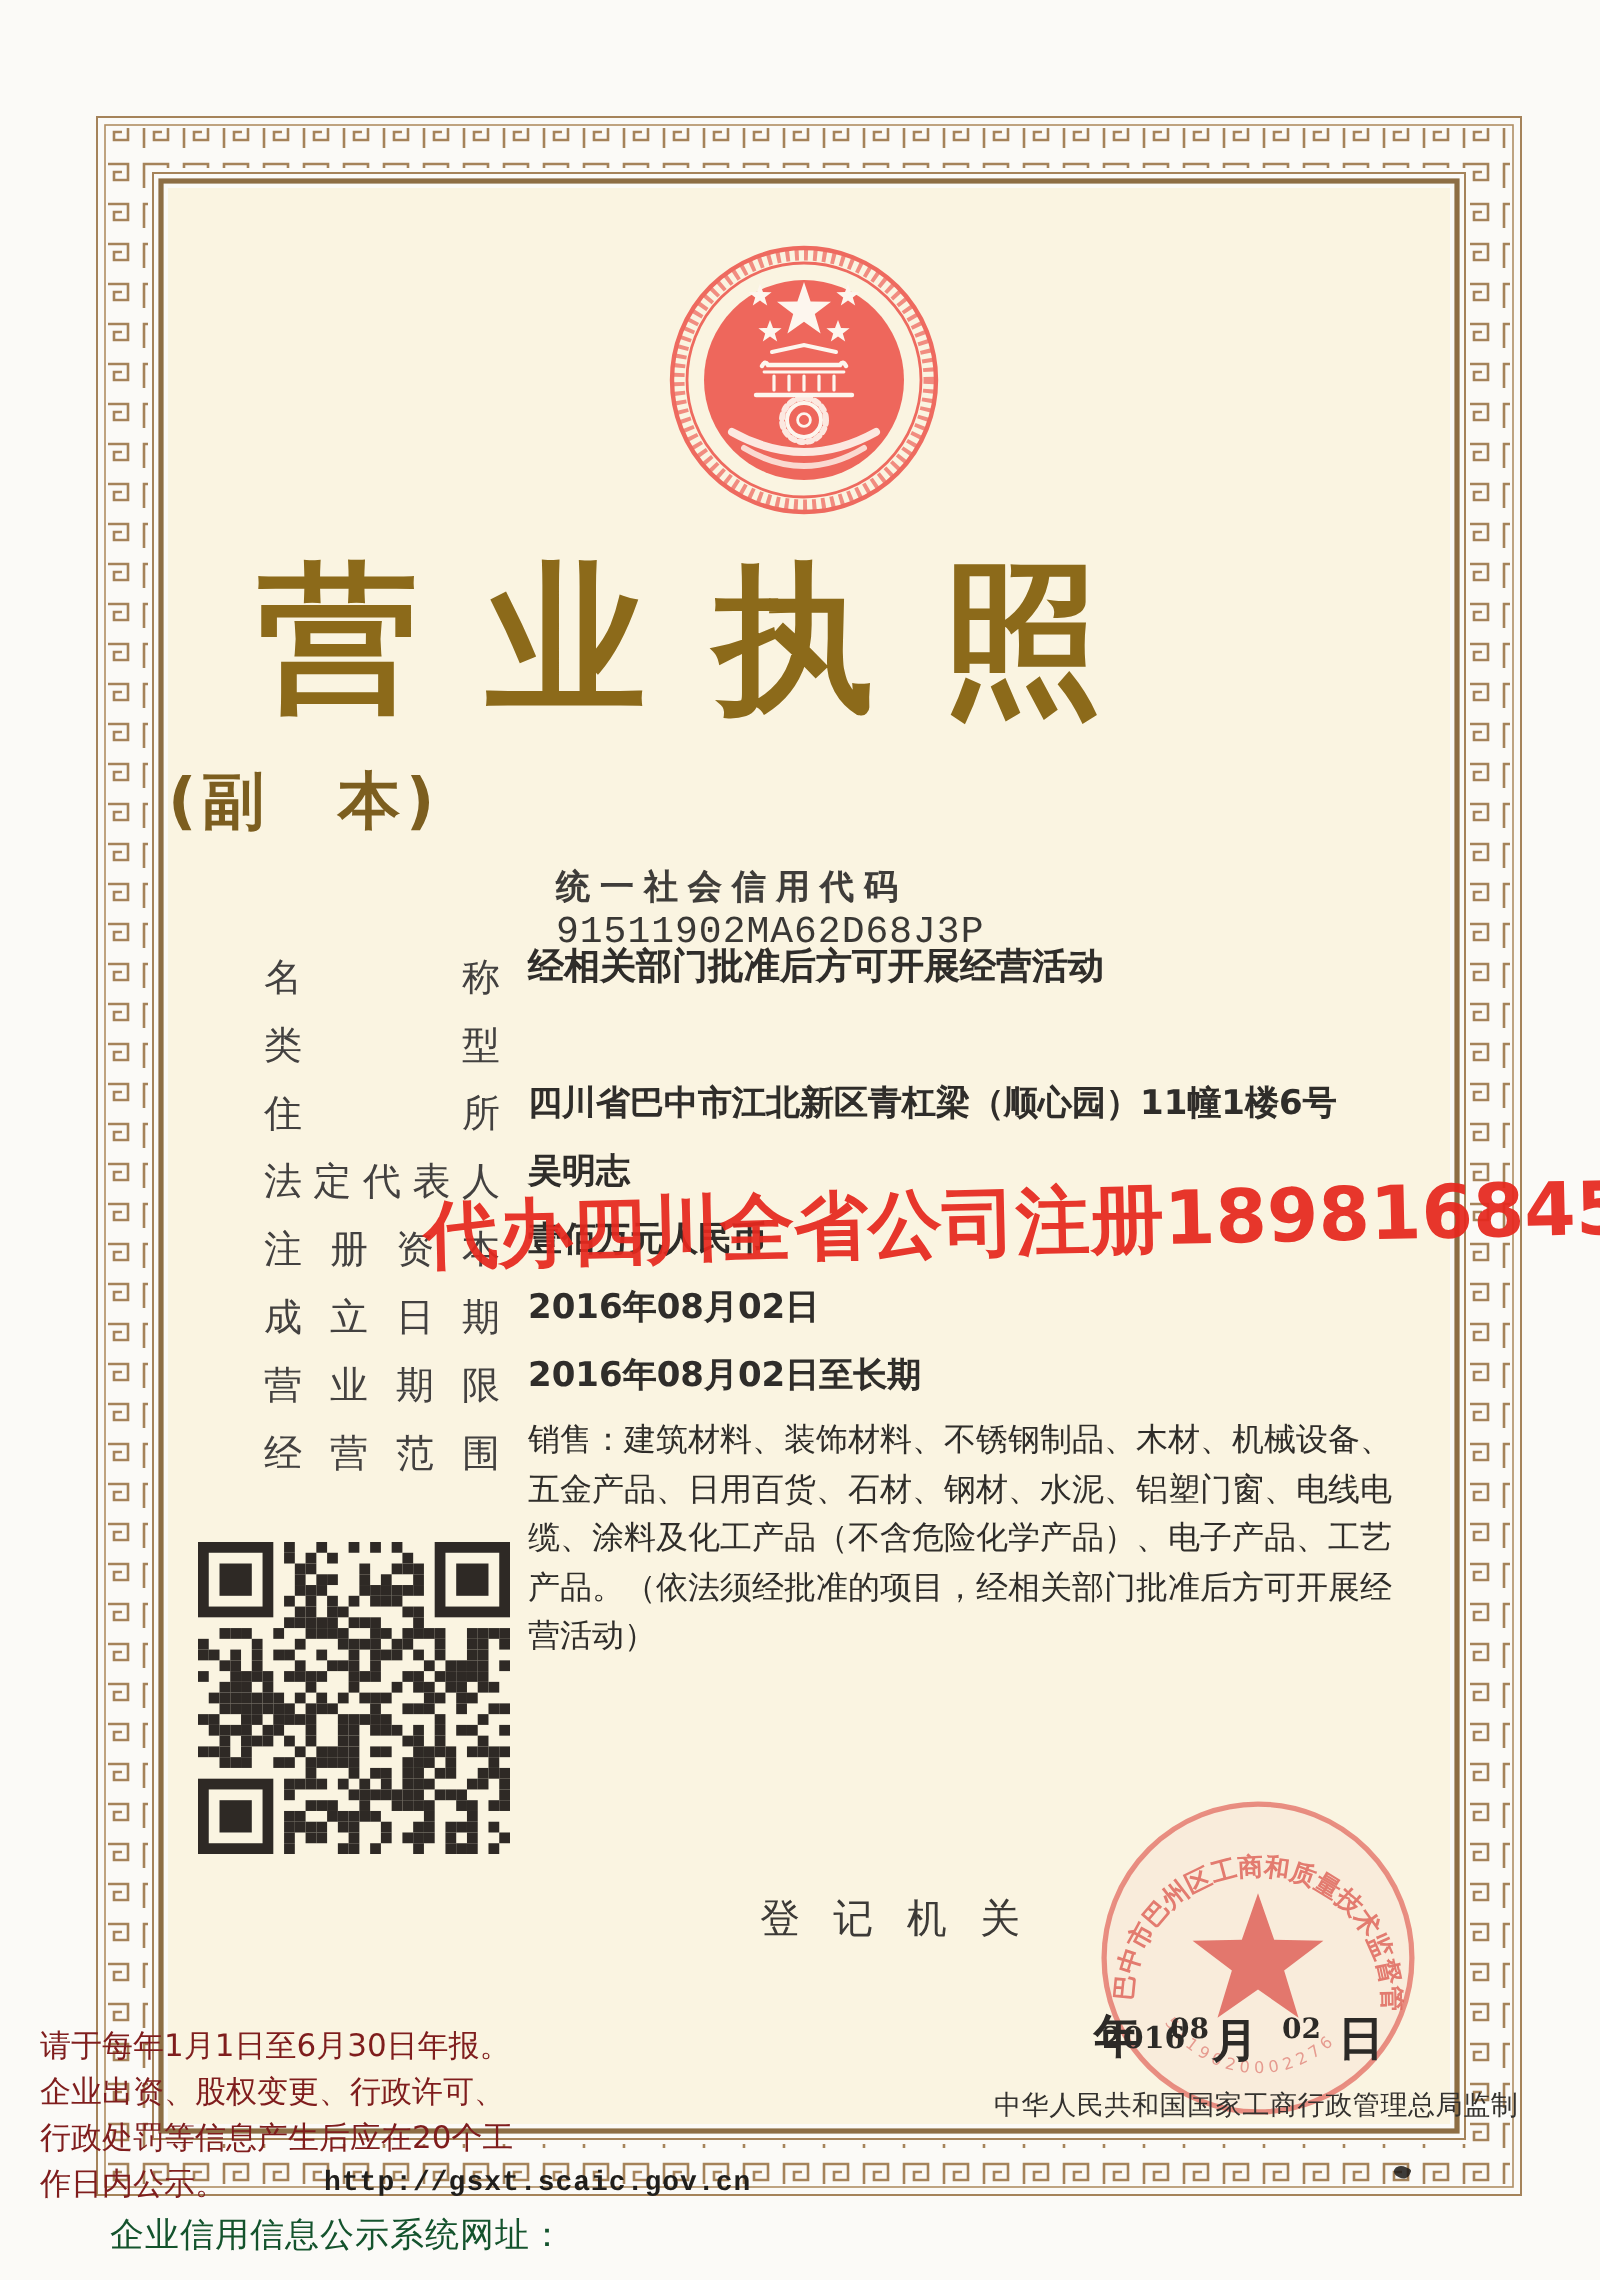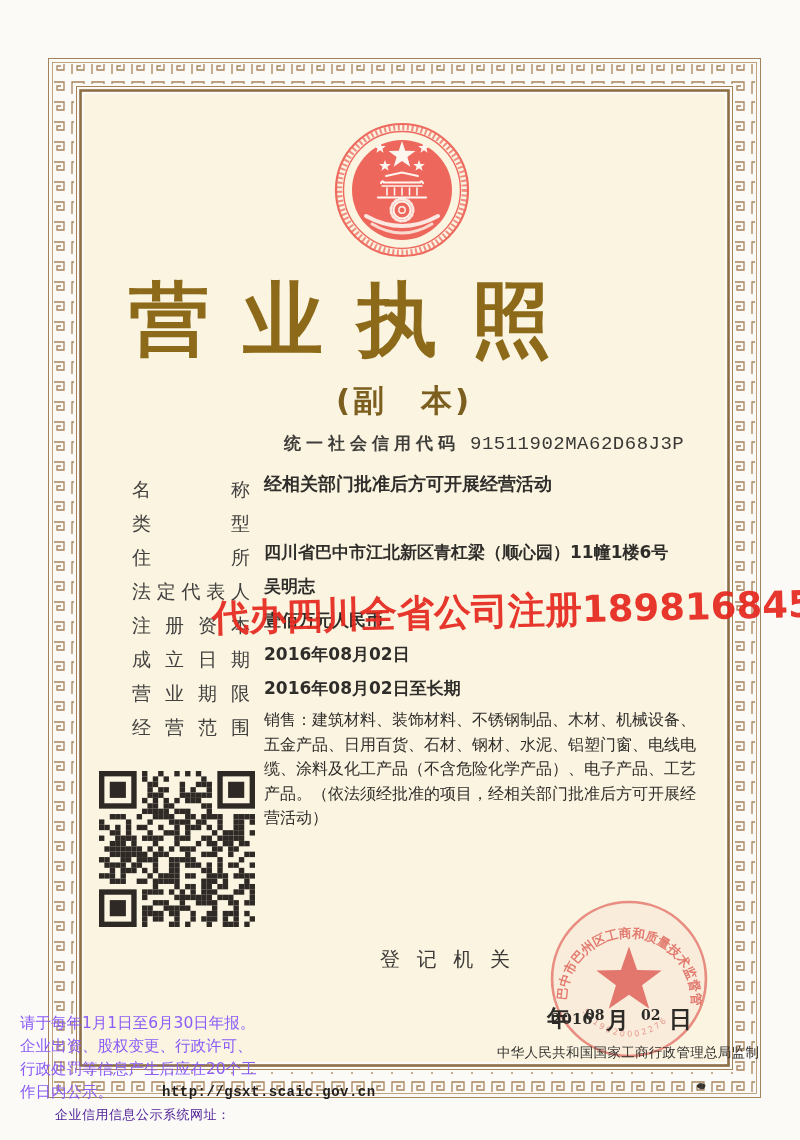--- a/index.html
+++ b/index.html
@@ -14,25 +14,25 @@
   
   .emblem{position:absolute;left:332px;top:120px;width:140px;height:145px;z-index:2;}
   
   .title{
     position:absolute;left:84px;top:278px;width:512px;z-index:2;
     text-align:center;font-size:80px;font-weight:900;color:#8c6a1a;
     letter-spacing:34px;margin-right:-34px;text-indent:34px;line-height:1.05;
   }
   .subtitle{
     position:absolute;left:84px;top:380px;width:640px;z-index:2;
-    text-align:center;font-size:31px;font-weight:700;color:#7c5e1f;
+    text-align:left;font-size:31px;font-weight:700;color:#7c5e1f;
     letter-spacing:3px;word-spacing:20px;
   }
   
-  .code-row{position:absolute;left:284px;top:432px;z-index:2;display:flex;align-items:baseline;}
+  .code-row{position:absolute;left:268px;top:432px;z-index:2;display:flex;align-items:baseline;flex-direction:column;}
   .code-label{font-size:17px;font-weight:700;color:#3f3d3a;letter-spacing:5px;}
   .code-value{font-family:"Liberation Mono","DejaVu Sans Mono",monospace;font-size:19px;color:#3a3835;margin-left:10px;letter-spacing:.5px;}
   
   .frow{position:absolute;left:132px;width:580px;display:flex;z-index:2;}
   .frow.r1{top:478px}.frow.r2{top:512px}.frow.r3{top:546px}.frow.r4{top:580px}
   .frow.r5{top:614px}.frow.r6{top:648px}.frow.r7{top:682px}.frow.r8{top:716px}
   .flabel{
     width:118px;flex:none;display:flex;justify-content:space-between;
     font-size:19px;font-weight:500;color:#434140;line-height:22px;
   }
@@ -64,23 +64,23 @@
   .d-du{left:669px;top:1004px;font-size:23px;font-weight:600;}
   
   .watermark{
     position:absolute;left:212px;top:586px;z-index:5;white-space:nowrap;
     font-size:37px;font-weight:600;color:#e6281e;opacity:.93;
     transform:rotate(-1.3deg);letter-spacing:0;
   }
   
   .notice{
     position:absolute;left:20px;top:1012px;width:244px;z-index:3;
-    font-size:15.5px;font-weight:500;color:#8b5cf6;line-height:23px;
-  }
-  .portal-label{position:absolute;left:55px;top:1106px;z-index:3;font-size:13px;color:#4c1d95;letter-spacing:.5px;}
+    font-size:15.5px;font-weight:500;color:#7f1d1d;line-height:23px;
+  }
+  .portal-label{position:absolute;left:55px;top:1106px;z-index:3;font-size:17px;color:#14532d;letter-spacing:.5px;}
   .portal-url{
     position:absolute;left:162px;top:1084px;z-index:3;
     font-family:"Liberation Mono","DejaVu Sans Mono",monospace;
     font-size:14px;font-weight:600;color:#1f1e1c;letter-spacing:.5px;
   }
   .issuer{position:absolute;left:497px;top:1044px;z-index:3;font-size:13.5px;font-weight:500;color:#33312e;letter-spacing:.3px;}
   .ink-speck{
     position:absolute;left:697px;top:1083px;width:8px;height:6px;z-index:4;
     background:#1c1a18;border-radius:60% 20% 50% 40%;transform:rotate(24deg);opacity:.85;
   }

